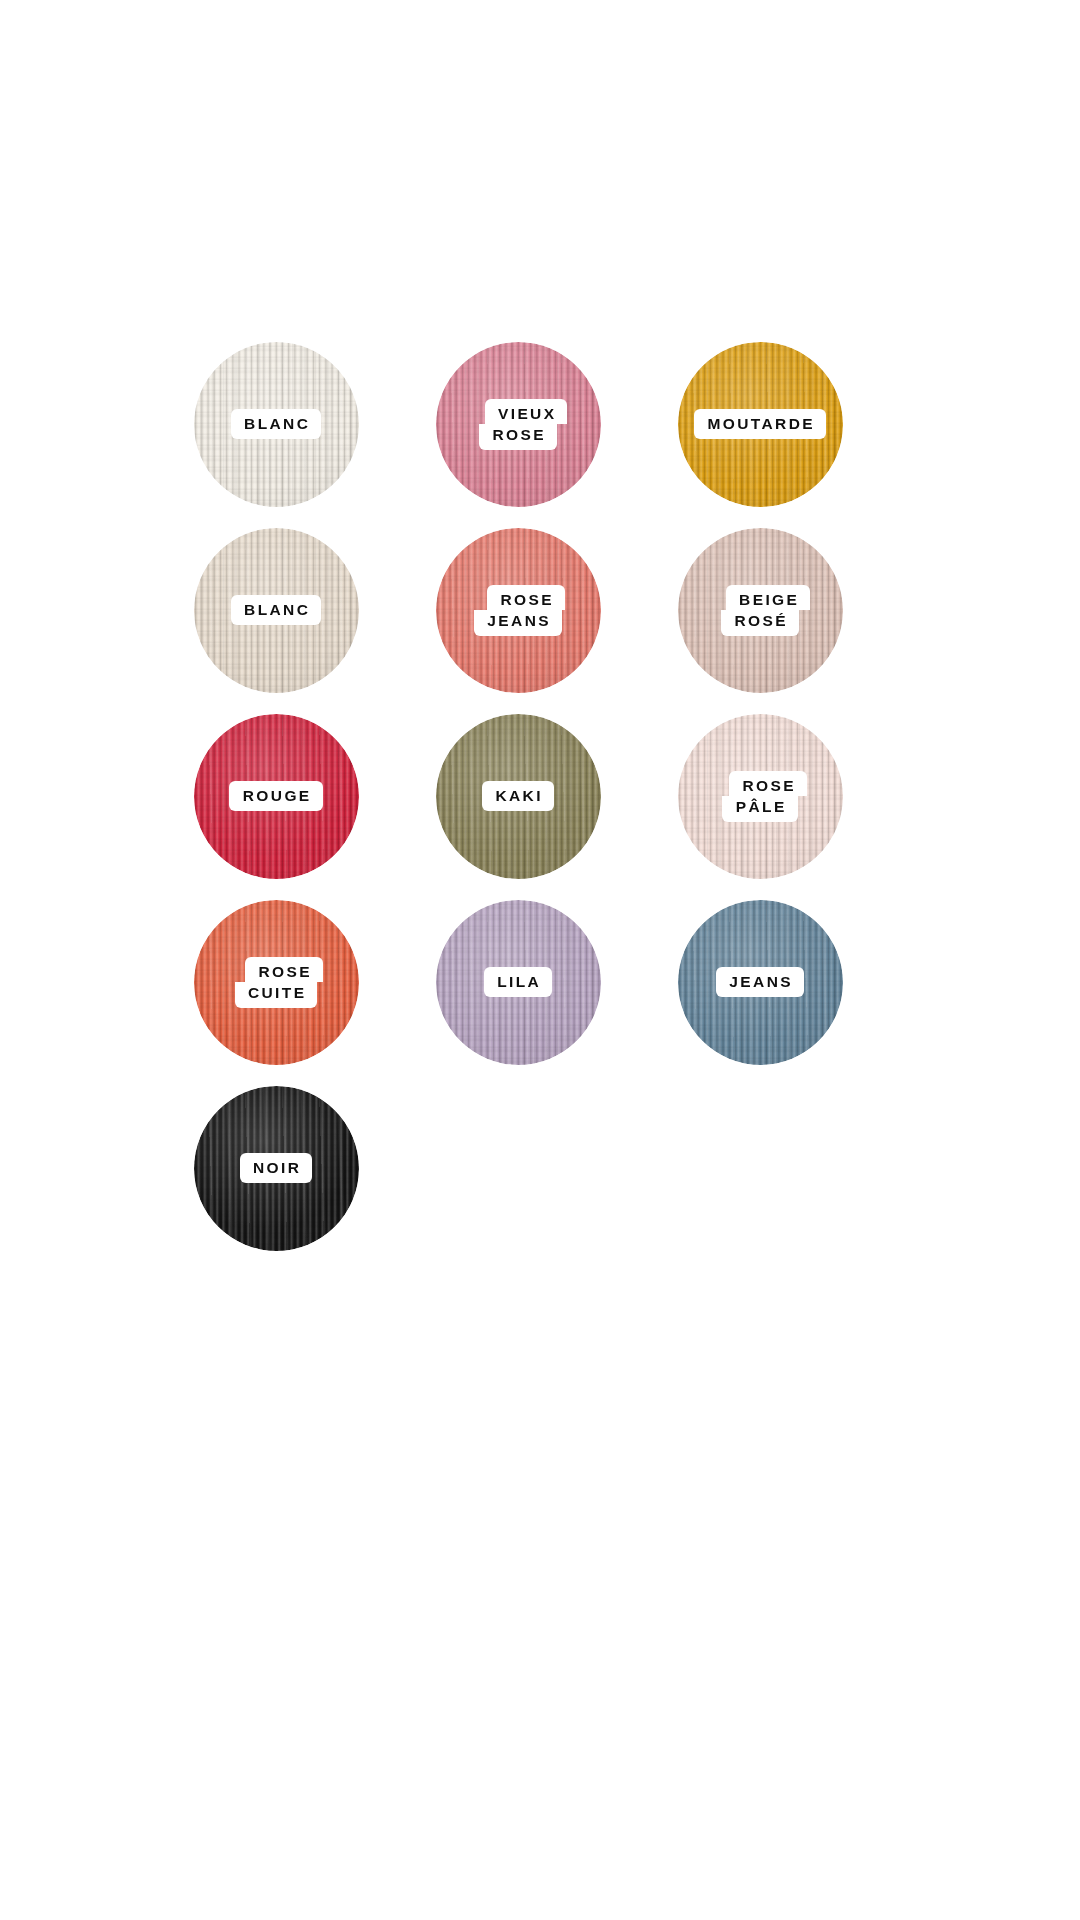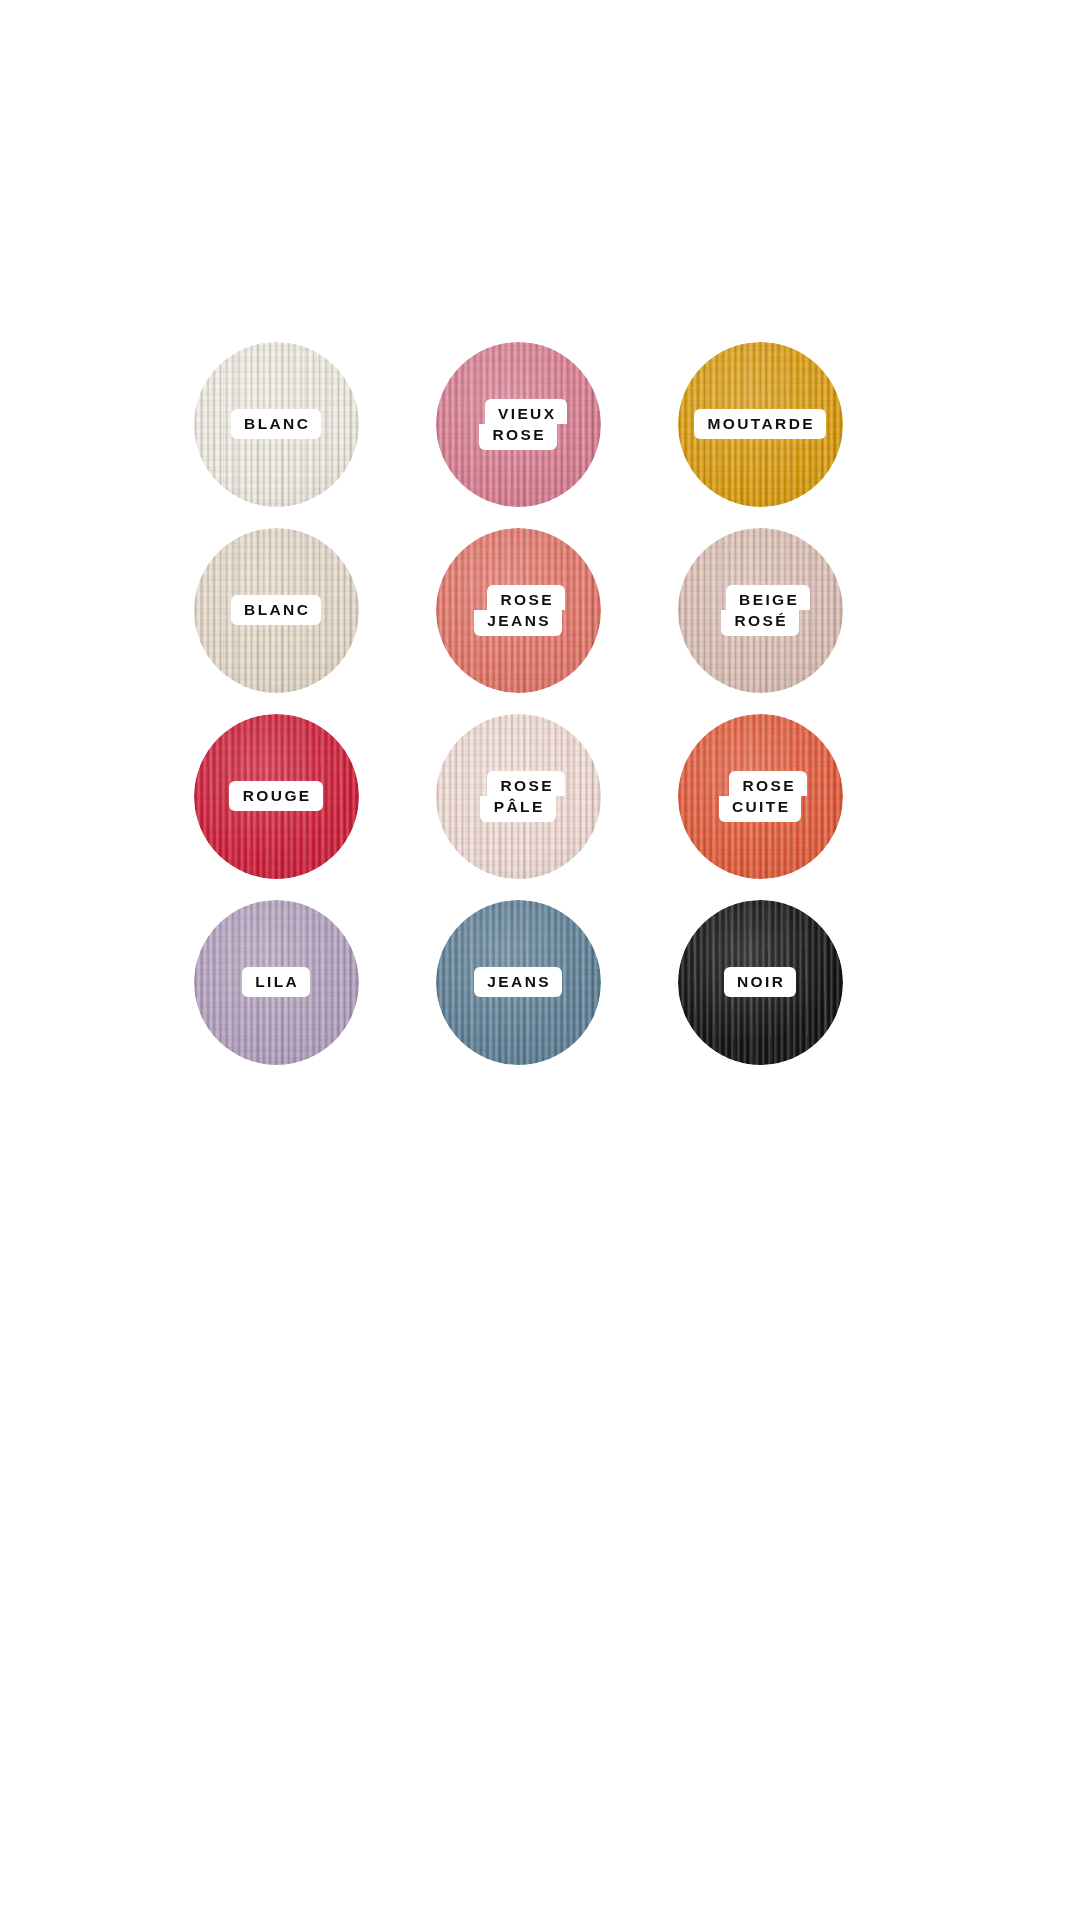--- a/index.html
+++ b/index.html
@@ -229,20 +229,29 @@
       <div class="swatch">
         <div class="swatch-fill" style="background: rgb(212, 33, 60);"></div>
         <div class="swatch-rib"></div>
         <div class="swatch-slub"></div>
         <div class="swatch-shade"></div>
         <div class="swatch-label">
           <span class="label-line">ROUGE</span>
         </div>
       </div>
       <div class="swatch">
+        <div class="swatch-fill" style="background: rgb(138, 131, 88);"></div>
+        <div class="swatch-rib"></div>
+        <div class="swatch-slub"></div>
+        <div class="swatch-shade"></div>
+        <div class="swatch-label">
+          <span class="label-line">KAKI</span>
+        </div>
+      </div>
+      <div class="swatch">
         <div class="swatch-fill" style="background: rgb(244, 222, 215);"></div>
         <div class="swatch-rib"></div>
         <div class="swatch-slub"></div>
         <div class="swatch-shade"></div>
         <div class="swatch-label two-line">
           <span class="label-line">ROSE</span>
           <span class="label-line">PÂLE</span>
         </div>
       </div>
       <div class="swatch">

